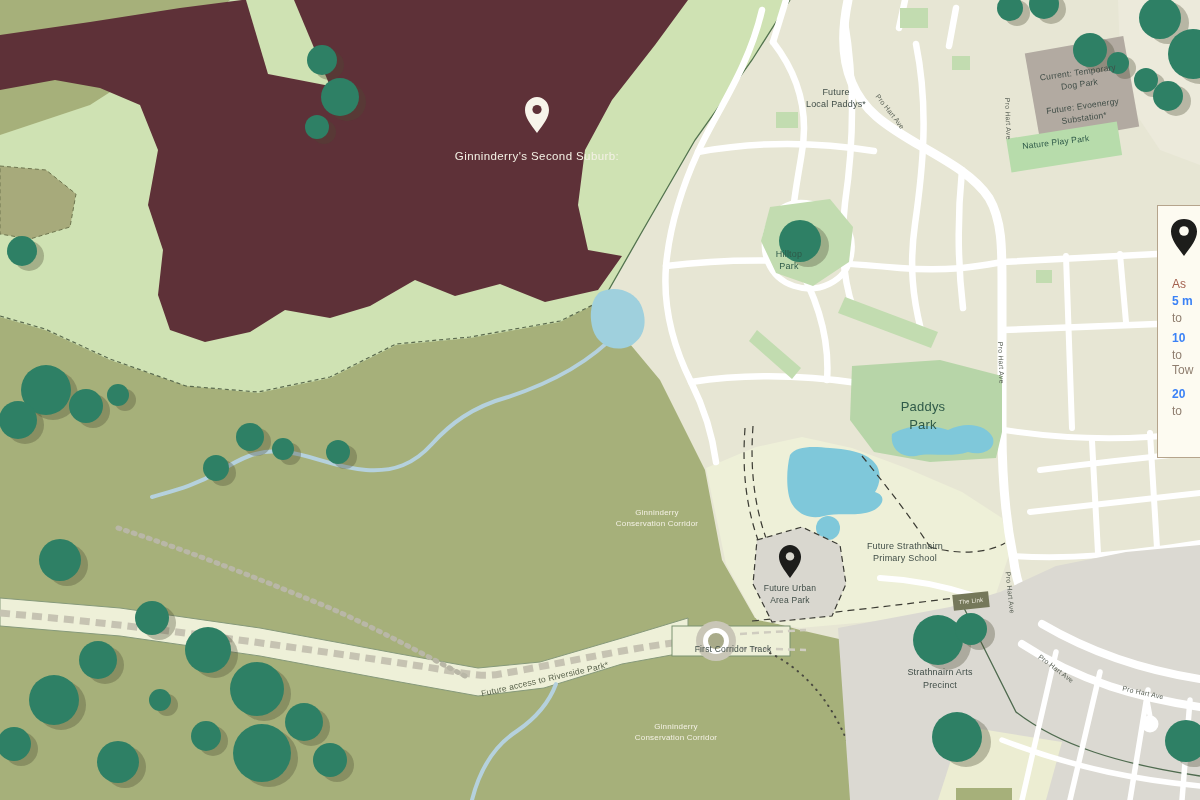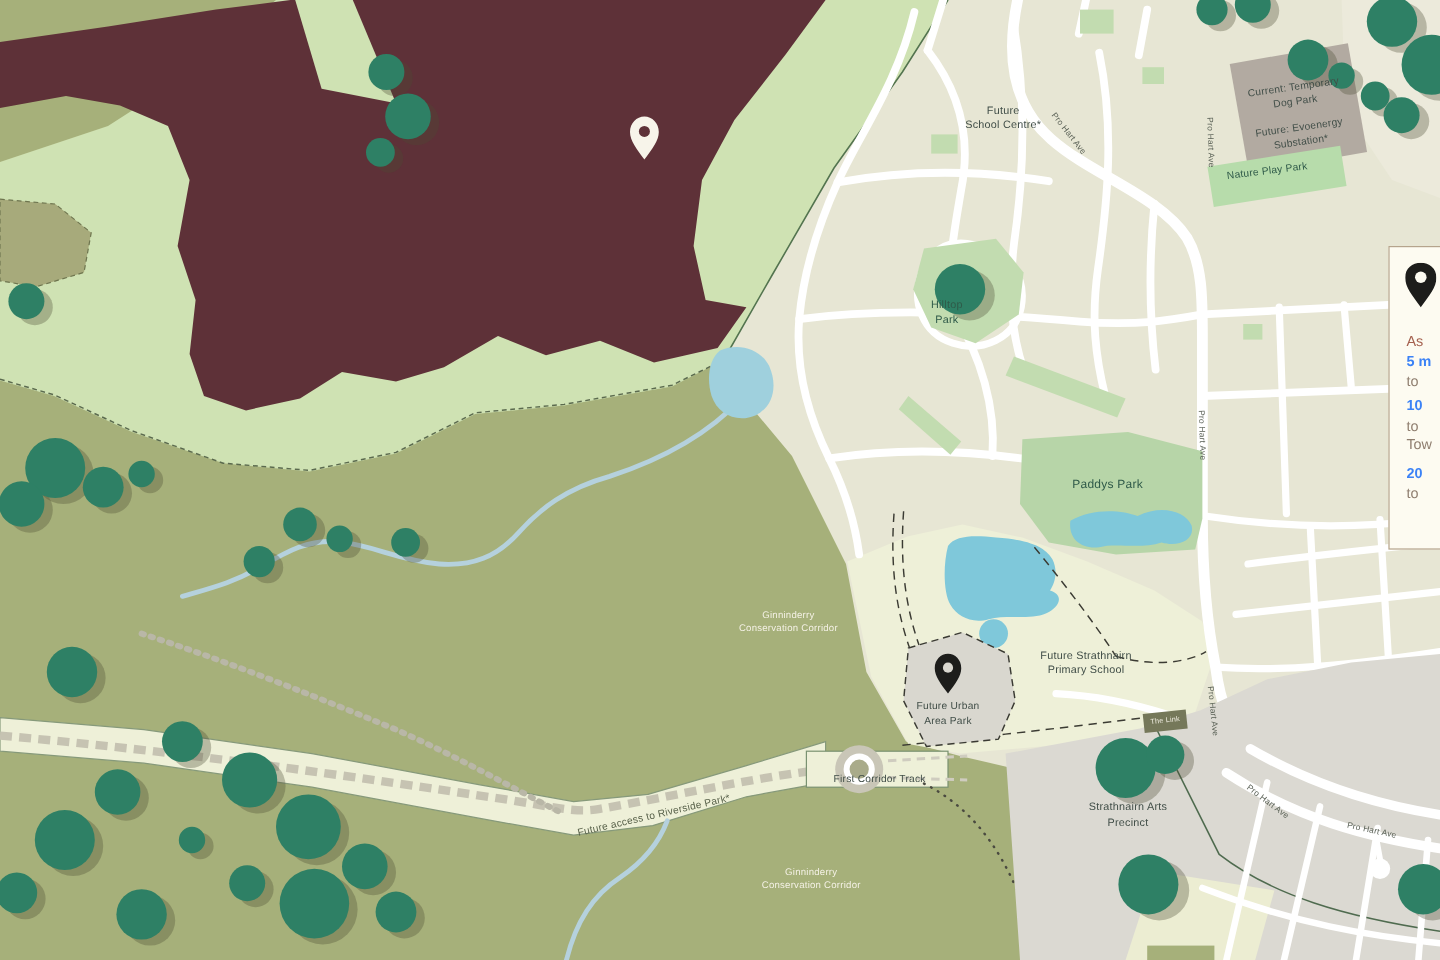--- a/index.html
+++ b/index.html
@@ -240,45 +240,46 @@
   </g>
   <g transform="translate(790,578) scale(0.92)">
     <path fill="#1d1d1b" d="M0,0 C-6.5,-9 -12,-15.5 -12,-23 C-12,-30.5 -6.5,-36 0,-36 C6.5,-36 12,-30.5 12,-23 C12,-15.5 6.5,-9 0,0 Z"></path>
     <circle cx="0" cy="-23.5" r="4.6" fill="#d9d7cf"></circle>
   </g>
 </svg>
 
 <div>
 
   <div class="lbl c-white" style="left:417px;top:148px;width:240px;font-size:11.5px;line-height:16px;letter-spacing:.4px;">
+    <span>Ginninderry's Second Suburb:</span>
   </div>
 
   <div class="lbl c-slate" style="left:796px;top:86px;width:80px;font-size:9px;">
     <span>Future</span>
-    <span>School Centre*</span>
+    <span>Local Paddys*</span>
   </div>
 
   <div class="lbl c-slate" style="left:1026px;top:66px;width:110px;font-size:8.5px;line-height:12px;transform:rotate(-8deg);">
     <span>Current: Temporary</span>
     <span>Dog Park</span>
     <span style="height:10px;"></span>
     <span>Future: Evoenergy</span>
     <span>Substation*</span>
   </div>
 
   <div class="lbl c-park" style="left:1016px;top:137px;width:80px;font-size:8.5px;transform:rotate(-7deg);">
     <span>Nature Play Park</span>
   </div>
 
   <div class="lbl c-park" style="left:764px;top:219px;width:50px;font-size:9px;margin-top:29px;">
     <span>Hilltop</span>
     <span>Park</span>
   </div>
 
-  <div class="lbl c-park" style="left:893px;top:398px;width:60px;font-size:10px;">
+  <div class="lbl c-park" style="left:893px;top:398px;width:60px;font-size:13px;">
     <span>Paddys Park</span>
   </div>
 
   <div class="lbl c-white" style="left:607px;top:507px;width:100px;font-size:8px;line-height:11px;">
     <span>Ginninderry</span>
     <span>Conservation Corridor</span>
   </div>
 
   <div class="lbl c-white" style="left:626px;top:721px;width:100px;font-size:8px;line-height:11px;">
     <span>Ginninderry</span>

